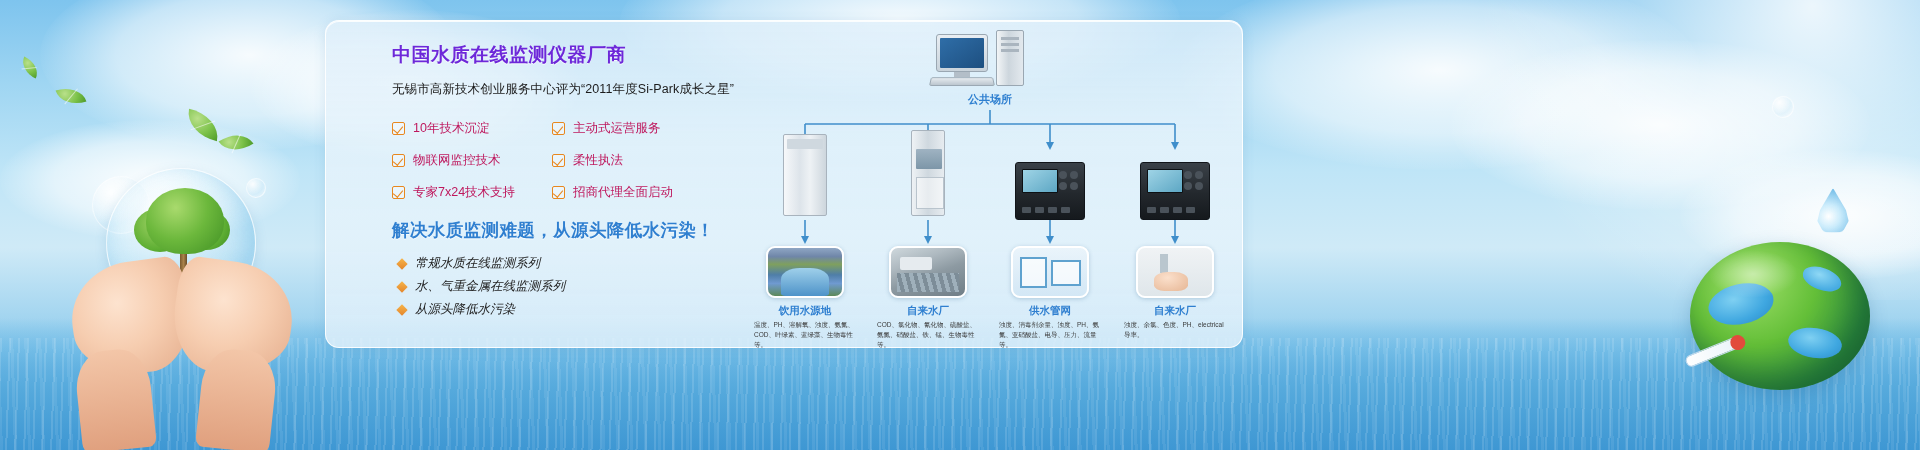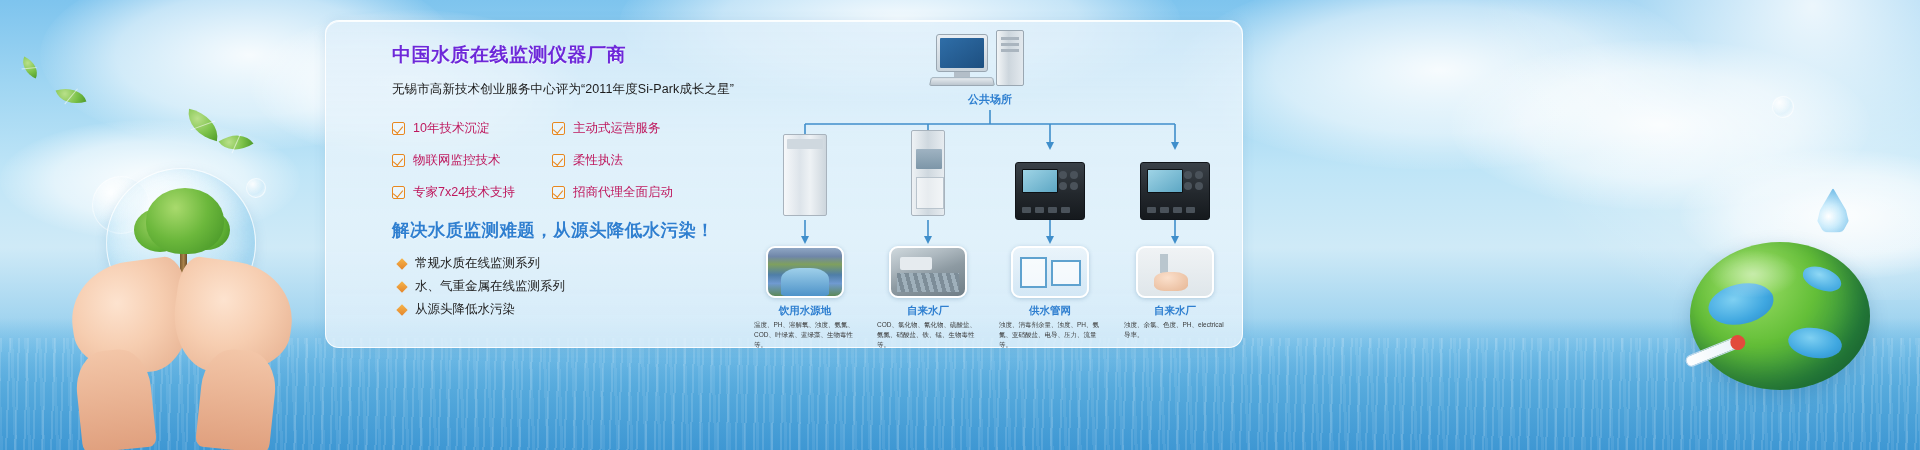--- a/index.html
+++ b/index.html
@@ -153,21 +153,21 @@
     border-right: 1.8px solid #e8881f; border-bottom: 1.8px solid #e8881f; transform: rotate(40deg);
   }
 
   .headline2 {
     position: absolute; left: 392px; top: 218px;
     font-size: 17.5px; font-weight: bold; color: #2f7fd0; letter-spacing: .4px;
     text-shadow: 0 1px 0 rgba(255,255,255,0.7); white-space: nowrap;
   }
 
   .bullets { position: absolute; left: 398px; top: 252px; width: 330px; }
-  .bullet-item { display: flex; align-items: center; gap: 9px; font-size: 12.5px; color: #222; height: 23px; white-space: nowrap; }
+  .bullet-item { display: flex; align-items: center; gap: 9px; font-size: 12.5px; color: #222; height: 23px; white-space: nowrap; font-style: italic; }
   .diamond {
     width: 8px; height: 8px; flex: 0 0 8px; transform: rotate(45deg);
     background: linear-gradient(135deg,#f6b44a,#e4852a);
   }
 
   
   .diagram { position: absolute; left: 760px; top: 24px; width: 460px; height: 320px; }
 
   .pc-group { position: absolute; left: 168px; top: 6px; width: 128px; height: 60px; }
   .monitor { position:absolute; left: 8px; top: 4px; width: 52px; height: 38px; background: linear-gradient(to bottom,#e9eef3,#c9d3db); border:1px solid #9aa7b2; border-radius: 3px; padding:3px; }

